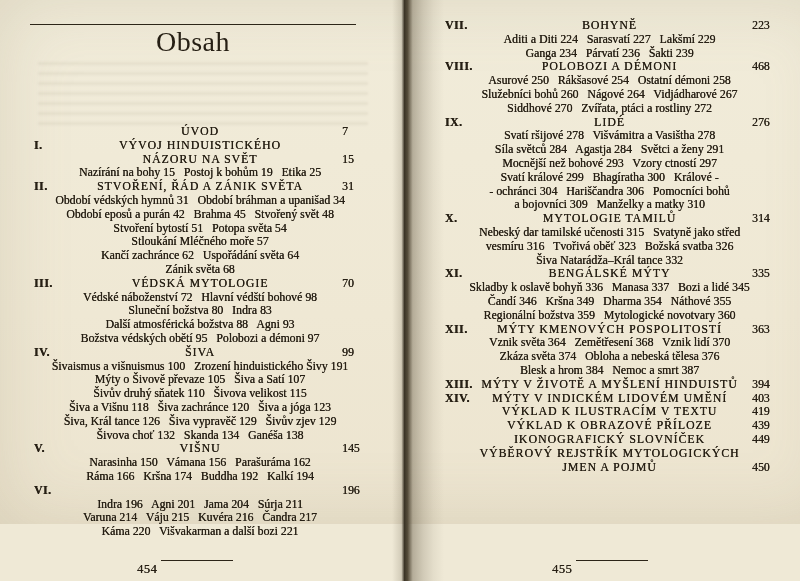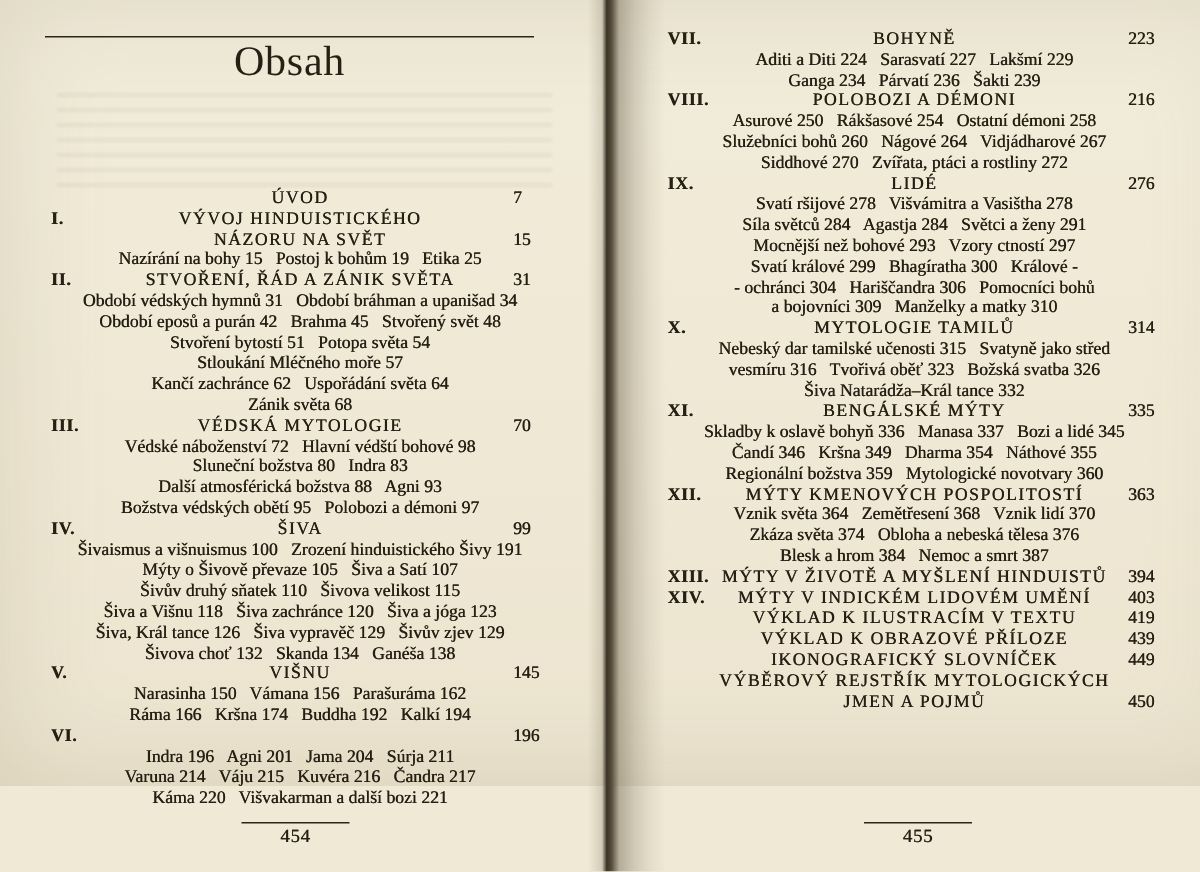--- a/index.html
+++ b/index.html
@@ -54,21 +54,21 @@
   #toc-left{top:125px;left:30px;width:340px;}
   #toc-right{top:19px;left:41px;width:337px;}
 
   .toc-line{position:relative;height:13.8px;text-align:center;white-space:pre;
     text-shadow:0.25px 0 0 currentColor;}
   .toc-line.heading .htext{letter-spacing:1px;font-weight:normal;}
   .numeral{position:absolute;left:4px;font-weight:bold;letter-spacing:0.5px;}
   #toc-left .pnum{position:absolute;left:312px;font-weight:normal;letter-spacing:0;}
   #toc-right .pnum{position:absolute;left:311px;font-weight:normal;letter-spacing:0;}
 
-  .footer{position:absolute;top:548px;width:120px;text-align:center;}
+  .footer{position:absolute;top:560px;width:120px;text-align:left;}
   .page.left .footer{left:137px;}
   .page.right .footer{left:152px;}
   .footer-rule{width:72px;margin:0 auto;border-top:1.2px solid #2c2518;}
   .footer-num{font-size:12.5px;margin-top:1px;letter-spacing:0.5px;
     text-shadow:0.25px 0 0 currentColor;}
 </style>
 </head>
 <body>
 
 <div class="spread">
@@ -113,21 +113,21 @@
       <div class="footer-rule"></div>
       <div class="footer-num">454</div>
     </div>
   </div>
 
   <div class="page right">
     <div class="toc" id="toc-right">
         <div class="toc-line heading"><span class="numeral">VII.</span><span class="htext">BOHYNĚ</span><span class="pnum">223</span></div>
         <div class="toc-line sub">Aditi a Diti 224   Sarasvatí 227   Lakšmí 229</div>
         <div class="toc-line sub">Ganga 234   Párvatí 236   Šakti 239</div>
-        <div class="toc-line heading"><span class="numeral">VIII.</span><span class="htext">POLOBOZI A DÉMONI</span><span class="pnum">216</span></div>
+        <div class="toc-line heading"><span class="numeral">VIII.</span><span class="htext">POLOBOZI A DÉMONI</span><span class="pnum">468</span></div>
         <div class="toc-line sub">Asurové 250   Rákšasové 254   Ostatní démoni 258</div>
         <div class="toc-line sub">Služebníci bohů 260   Nágové 264   Vidjádharové 267</div>
         <div class="toc-line sub">Siddhové 270   Zvířata, ptáci a rostliny 272</div>
         <div class="toc-line heading"><span class="numeral">IX.</span><span class="htext">LIDÉ</span><span class="pnum">276</span></div>
         <div class="toc-line sub">Svatí ršijové 278   Višvámitra a Vasištha 278</div>
         <div class="toc-line sub">Síla světců 284   Agastja 284   Světci a ženy 291</div>
         <div class="toc-line sub">Mocnější než bohové 293   Vzory ctností 297</div>
         <div class="toc-line sub">Svatí králové 299   Bhagíratha 300   Králové -</div>
         <div class="toc-line sub">- ochránci 304   Hariščandra 306   Pomocníci bohů</div>
         <div class="toc-line sub">a bojovníci 309   Manželky a matky 310</div>

